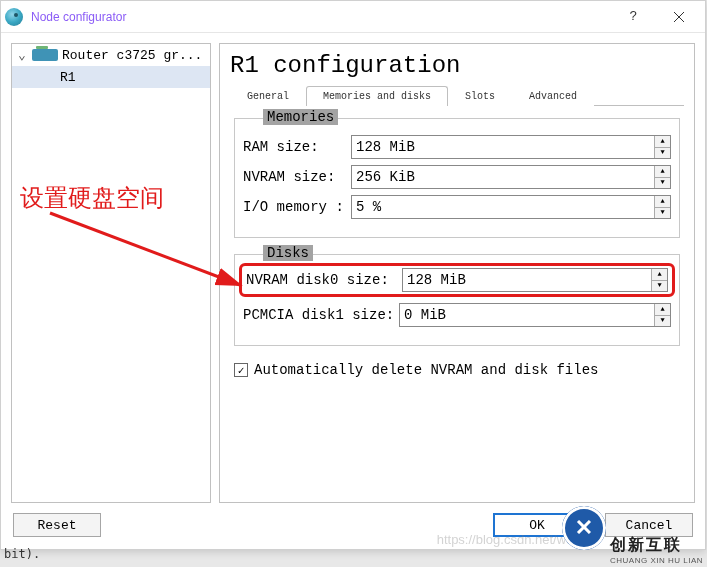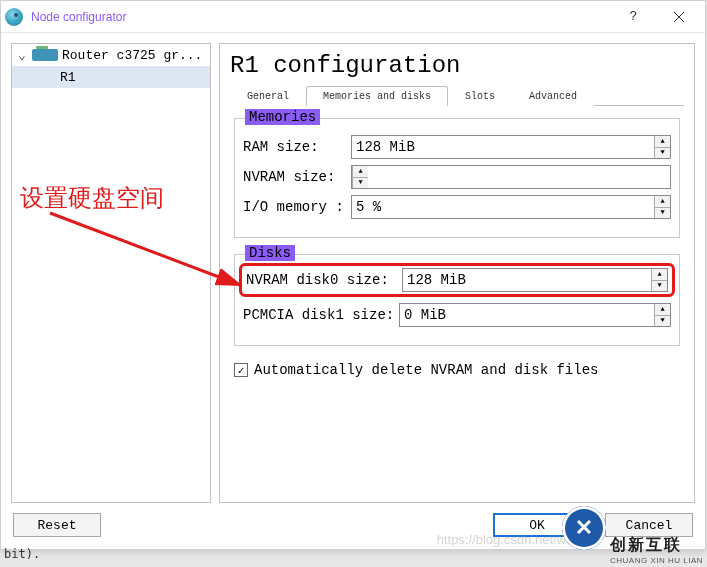--- a/index.html
+++ b/index.html
@@ -82,21 +82,21 @@
   position: relative;
   top: 1px;
   background: #fff;
 }
 .tab.active {
   border-color: #bfbfbf;
   border-radius: 3px 3px 0 0;
   background: #fff;
 }
 .fieldset { border: 1px solid #c8c8c8; margin: 8px 4px 16px 4px; padding: 10px 8px 12px 8px; position: relative; }
-.legend { position: absolute; top: -10px; left: 10px; background: #8b5cf6; padding: 0 4px; font-size: 14px; }
+.legend { position: absolute; top: -10px; left: 28px; background: #a3a3a3; padding: 0 4px; font-size: 14px; }
 .form-row { display: flex; align-items: center; margin: 6px 0; }
 .form-label { width: 108px; font-size: 14px; }
 .form-label.wide { width: 156px; }
 .spin-wrap { flex: 1; display: flex; border: 1px solid #888; height: 24px; background: #fff; }
 .spin-input { flex: 1; border: none; outline: none; padding: 0 4px; font-family: inherit; font-size: 14px; background: transparent; }
 .spin-btns { width: 16px; display: flex; flex-direction: column; border-left: 1px solid #aaa; }
 .spin-btn { flex: 1; display: flex; align-items: center; justify-content: center; background: #f2f2f2; font-size: 7px; line-height: 1; }
 .spin-btn:first-child { border-bottom: 1px solid #aaa; }
 
 .highlight-box { border: 3px solid #e11b1b; border-radius: 6px; padding: 2px 4px; margin: -2px -4px 6px -4px; }
@@ -193,20 +193,21 @@
             <input class="spin-input" value="128 MiB" style="">
             <div class="spin-btns">
                 <div class="spin-btn">▲</div>
                 <div class="spin-btn">▼</div>
               </div>
           </div>
         </div>
         <div class="form-row">
           <div class="form-label">NVRAM size:</div>
           <div class="spin-wrap">
+            <input class="spin-input" value="256 KiB" style="">
             <div class="spin-btns">
                 <div class="spin-btn">▲</div>
                 <div class="spin-btn">▼</div>
               </div>
           </div>
         </div>
         <div class="form-row">
           <div class="form-label">I/O memory :</div>
           <div class="spin-wrap">
             <input class="spin-input" value="5 %" style="">

